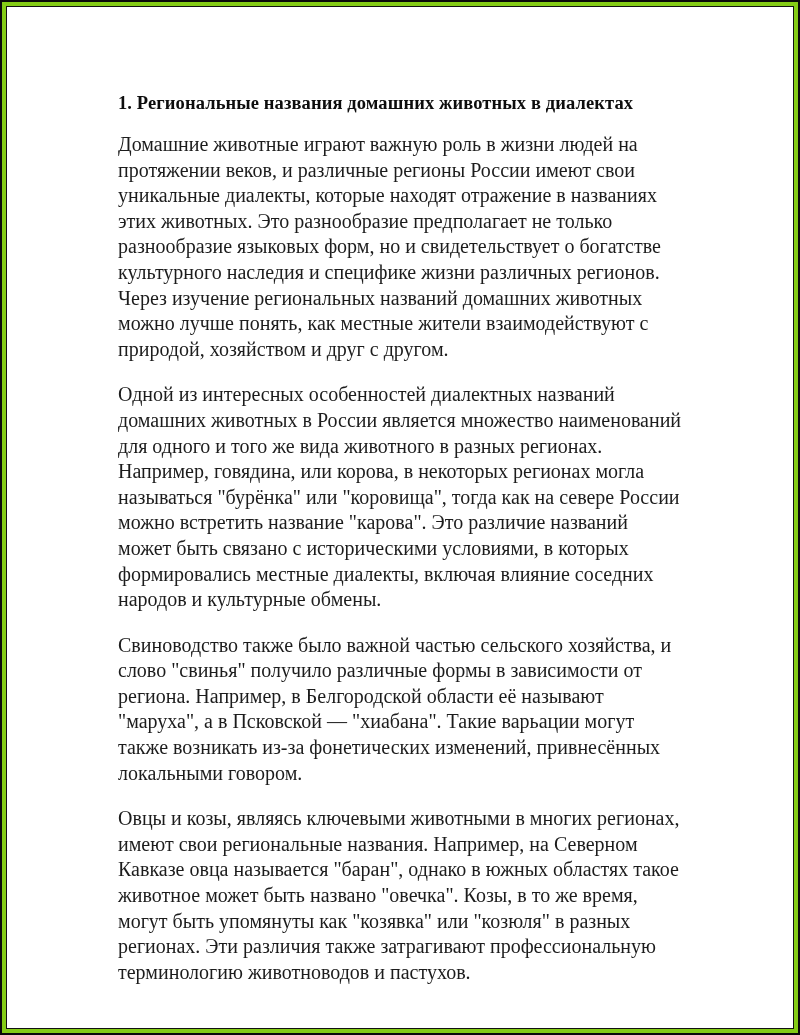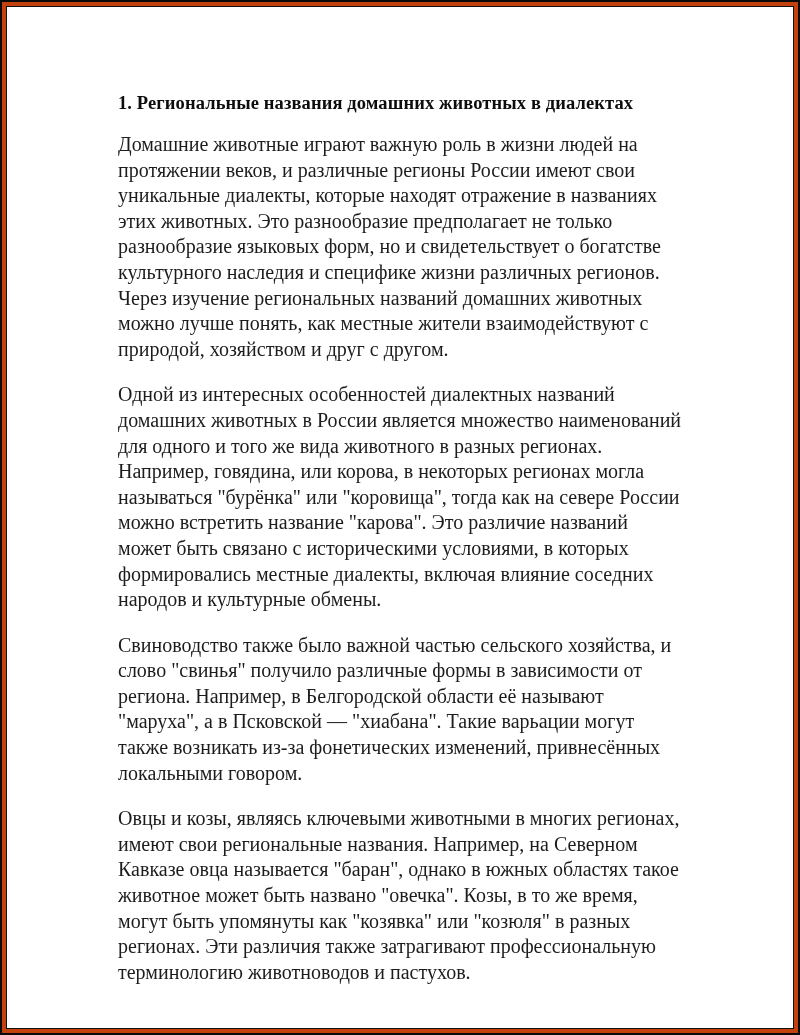--- a/index.html
+++ b/index.html
@@ -17,21 +17,21 @@
 
   
   .page-frame {
     position: absolute;
     left: 0;
     top: 0;
     width: 800px;
     height: 1035px;
     box-sizing: border-box;
     border: 2px solid #0a0a0a;
-    background: #c2410c;
+    background: #84cc16;
   }
   .page-inner-rule {
     position: absolute;
     left: 4px;
     top: 4px;
     right: 4px;
     bottom: 4px;
     box-sizing: border-box;
     border: 1px solid #111111;
     background: #ffffff;

